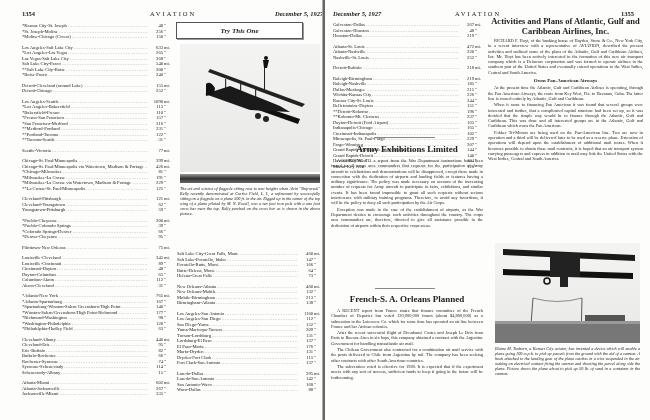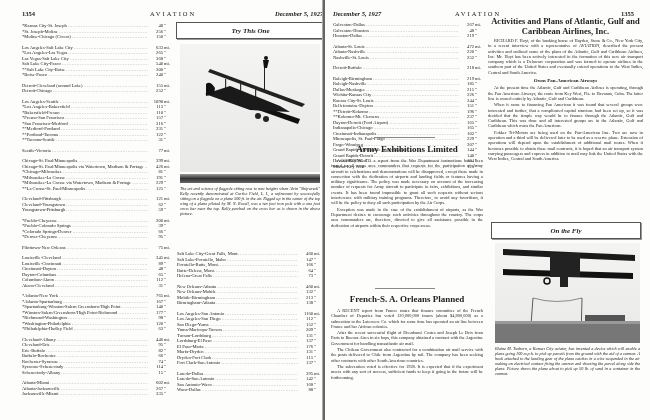--- a/index.html
+++ b/index.html
@@ -402,21 +402,21 @@
         </div>
         <div class="rt">
           <span class="n">Jacksonville-Miami</span>
           <span class="d"></span>
           <span class="v">335</span>
           <span class="u">"</span>
         </div>
       </div>
     </div>
 
-  <div class="box" style="left:176px;top:22px;width:149px;height:17px;">
+  <div class="box" style="left:176px;top:22px;width:127px;height:17px;">
     <span>Try This One</span>
   </div>
 
   <div class="photo" style="left:180px;top:44px;width:140px;height:128px;">
     <svg width="140" height="128" viewBox="0 0 140 128">
       <polygon points="30,25 125,60 122,63 28,28" fill="#222"></polygon>
       <polygon points="40,48 120,75 118,80 38,52" fill="#111"></polygon>
       <rect x="45" y="35" width="1.2" height="18" fill="#333"></rect>
       <rect x="60" y="40" width="1.2" height="16" fill="#333"></rect>
       <rect x="75" y="45" width="1.2" height="15" fill="#333"></rect>
@@ -765,23 +765,20 @@
 
   <div class="head" style="left:163px;top:16px;width:155px;font-size:8.5px;line-height:10px;text-align:center;">Activities and Plans of Atlantic, Gulf and Caribbean Airlines, Inc.</div>
   <div class="body" id="atlbody" style="left:163px;top:38px;width:155px;">
       <p>RICHARD F. Hoyt, of the banking house of Hayden, Stone &amp; Co., New York City, in a recent interview with a representative of AVIATION, described the present activities and outlined some of the plans of the Atlantic, Gulf and Caribbean Airlines, Inc. Mr. Hoyt has been actively interested in the formation of this new air transport company which is a Delaware corporation and was formed to operate airlines in the southern part of the United States and eventually extend operations to the West Indies, Central and South America.</p>
       <div class="sub">Owns Pan-American Airways</div>
       <p>At the present time the Atlantic, Gulf and Caribbean Airlines is operating, through the Pan American Airways, the route from Key West, Fla. to Havanna, Cuba. The latter line is owned entirely by Atlantic, Gulf and Caribbean.</p>
       <p>When it came to financing Pan American it was found that several groups were interested and further, that a complicated capital structure had been set up, so it was decided that the simple way would be to finance through the Atlantic, Gulf and Caribbean. This was done and all interested groups are in the Atlantic, Gulf and Caribbean which owns the Pan American.</p>
       <p>Fokker Tri-Motors are being used on the Pan-American line. Two are now in operation and a third will be delivered later to be used as a reserve plane. Extension of operations will depend upon the establishment of additional mail routes. When it becomes possible to obtain these mail contracts, it is hoped that an air transport system carrying passengers and express in addition to mail may link the United States with the West Indies, Central and South America.</p>
     </div>
 
-  <div class="box" style="left:166px;top:222px;width:150px;height:17px;">
-    <span>On the Fly</span>
-  </div>
 
   <div class="photo" style="left:170px;top:243px;width:145px;height:100px;">
     <svg width="145" height="100" viewBox="0 0 145 100">
       <polygon points="8,6 140,12 140,18 8,12" fill="#1a1a1a"></polygon>
       <polygon points="8,26 138,30 138,36 8,32" fill="#111"></polygon>
       <rect x="55" y="10" width="30" height="24" fill="#222"></rect>
       <rect x="65" y="34" width="8" height="10" fill="#222"></rect>
       <circle cx="52" cy="38" r="3" fill="none" stroke="#111" stroke-width="1.5"></circle>
       <line x1="38" y1="55" x2="35" y2="95" stroke="#333" stroke-width="0.8"></line>
       <line x1="87" y1="55" x2="86" y2="95" stroke="#333" stroke-width="0.8"></line>

